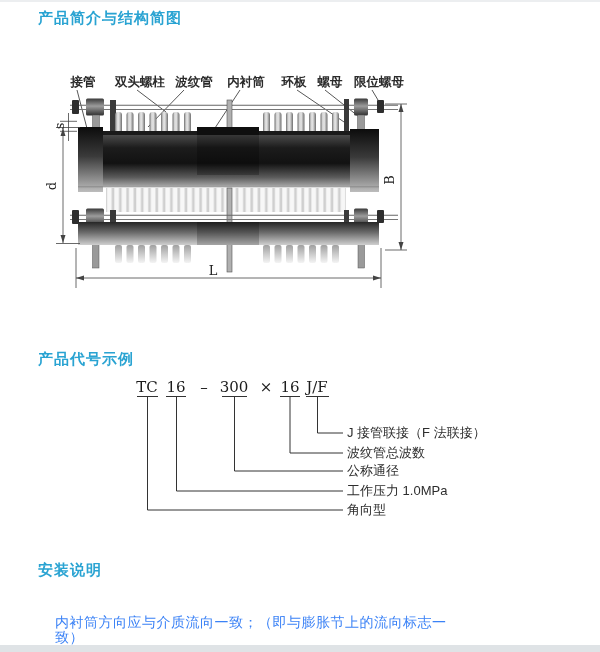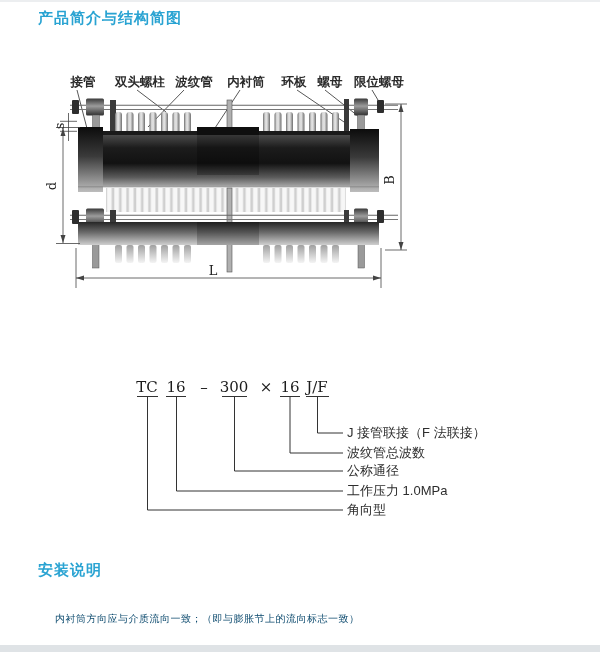--- a/index.html
+++ b/index.html
@@ -8,21 +8,21 @@
   .top-strip{position:absolute;left:0;top:0;width:600px;height:2px;background:#eceef0;}
   .bottom-strip{position:absolute;left:0;bottom:0;width:600px;height:7px;background:#dfe3e6;}
   h2.heading{position:absolute;margin:0;font-size:15px;font-weight:bold;letter-spacing:1px;
              font-family:"Liberation Sans", sans-serif;}
   #title-intro{left:38px;top:9px;}
   #title-code{left:38px;top:350px;}
   #title-install{left:38px;top:561px;font-family:Liberation Mono, monospace;}
   svg{position:absolute;left:0;}
   #diagram-svg{top:60px;}
   #codetree-svg{top:370px;}
-  .para{position:absolute;left:55px;width:420px;font-size:10px;color:#0c4a6e;
+  .para{position:absolute;left:55px;width:420px;font-size:14px;color:#3b82f6;
         letter-spacing:0.5px;line-height:15px;}
   #install-line-1{top:601px;}
   #install-line-2{top:623px;}
   text{user-select:none;}
   .cn-label{font-family:"Liberation Sans", sans-serif;font-weight:bold;font-size:12.5px;fill:#2b2b2b;}
   .dim-label{font-family:"DejaVu Serif", serif;font-size:13px;fill:#222222;}
   .code-part{font-family:"DejaVu Serif", serif;font-size:15px;fill:#1c1c1c;}
   .code-anno{font-family:"Liberation Sans", sans-serif;font-size:13px;fill:#2d2d2d;}
 </style>
 </head>
@@ -203,20 +203,21 @@
       <polygon points="76,278 84,275.5 84,280.5"></polygon>
       <polygon points="381,278 373,275.5 373,280.5"></polygon>
     </g>
     <rect x="203" y="264" width="20" height="13" fill="#ffffff"></rect>
     <text class="dim-label" transform="rotate(-90 64 126)" x="64" y="126" font-size="10" text-anchor="middle">s</text>
     <text class="dim-label" transform="rotate(-90 56 186)" x="56" y="186" text-anchor="middle">d</text>
     <text class="dim-label" transform="rotate(-90 394 180)" x="394" y="180" text-anchor="middle">B</text>
     <text class="dim-label" x="213" y="275" font-size="14" text-anchor="middle">L</text>
   </svg>
 
+  <h2 class="heading" id="title-code" style="color: rgb(41, 163, 210);">产品代号示例</h2>
 
   <svg id="codetree-svg" width="600" height="170" viewBox="0 370 600 170">
 
     <g>
       <text class="code-part" x="147" y="392" text-anchor="middle">TC</text>
       <text class="code-part" x="176" y="392" text-anchor="middle">16</text>
       <text class="code-part" x="204" y="392" text-anchor="middle">–</text>
       <text class="code-part" x="234" y="392" text-anchor="middle">300</text>
       <text class="code-part" x="266" y="392" text-anchor="middle">×</text>
       <text class="code-part" x="290" y="392" text-anchor="middle">16</text>

